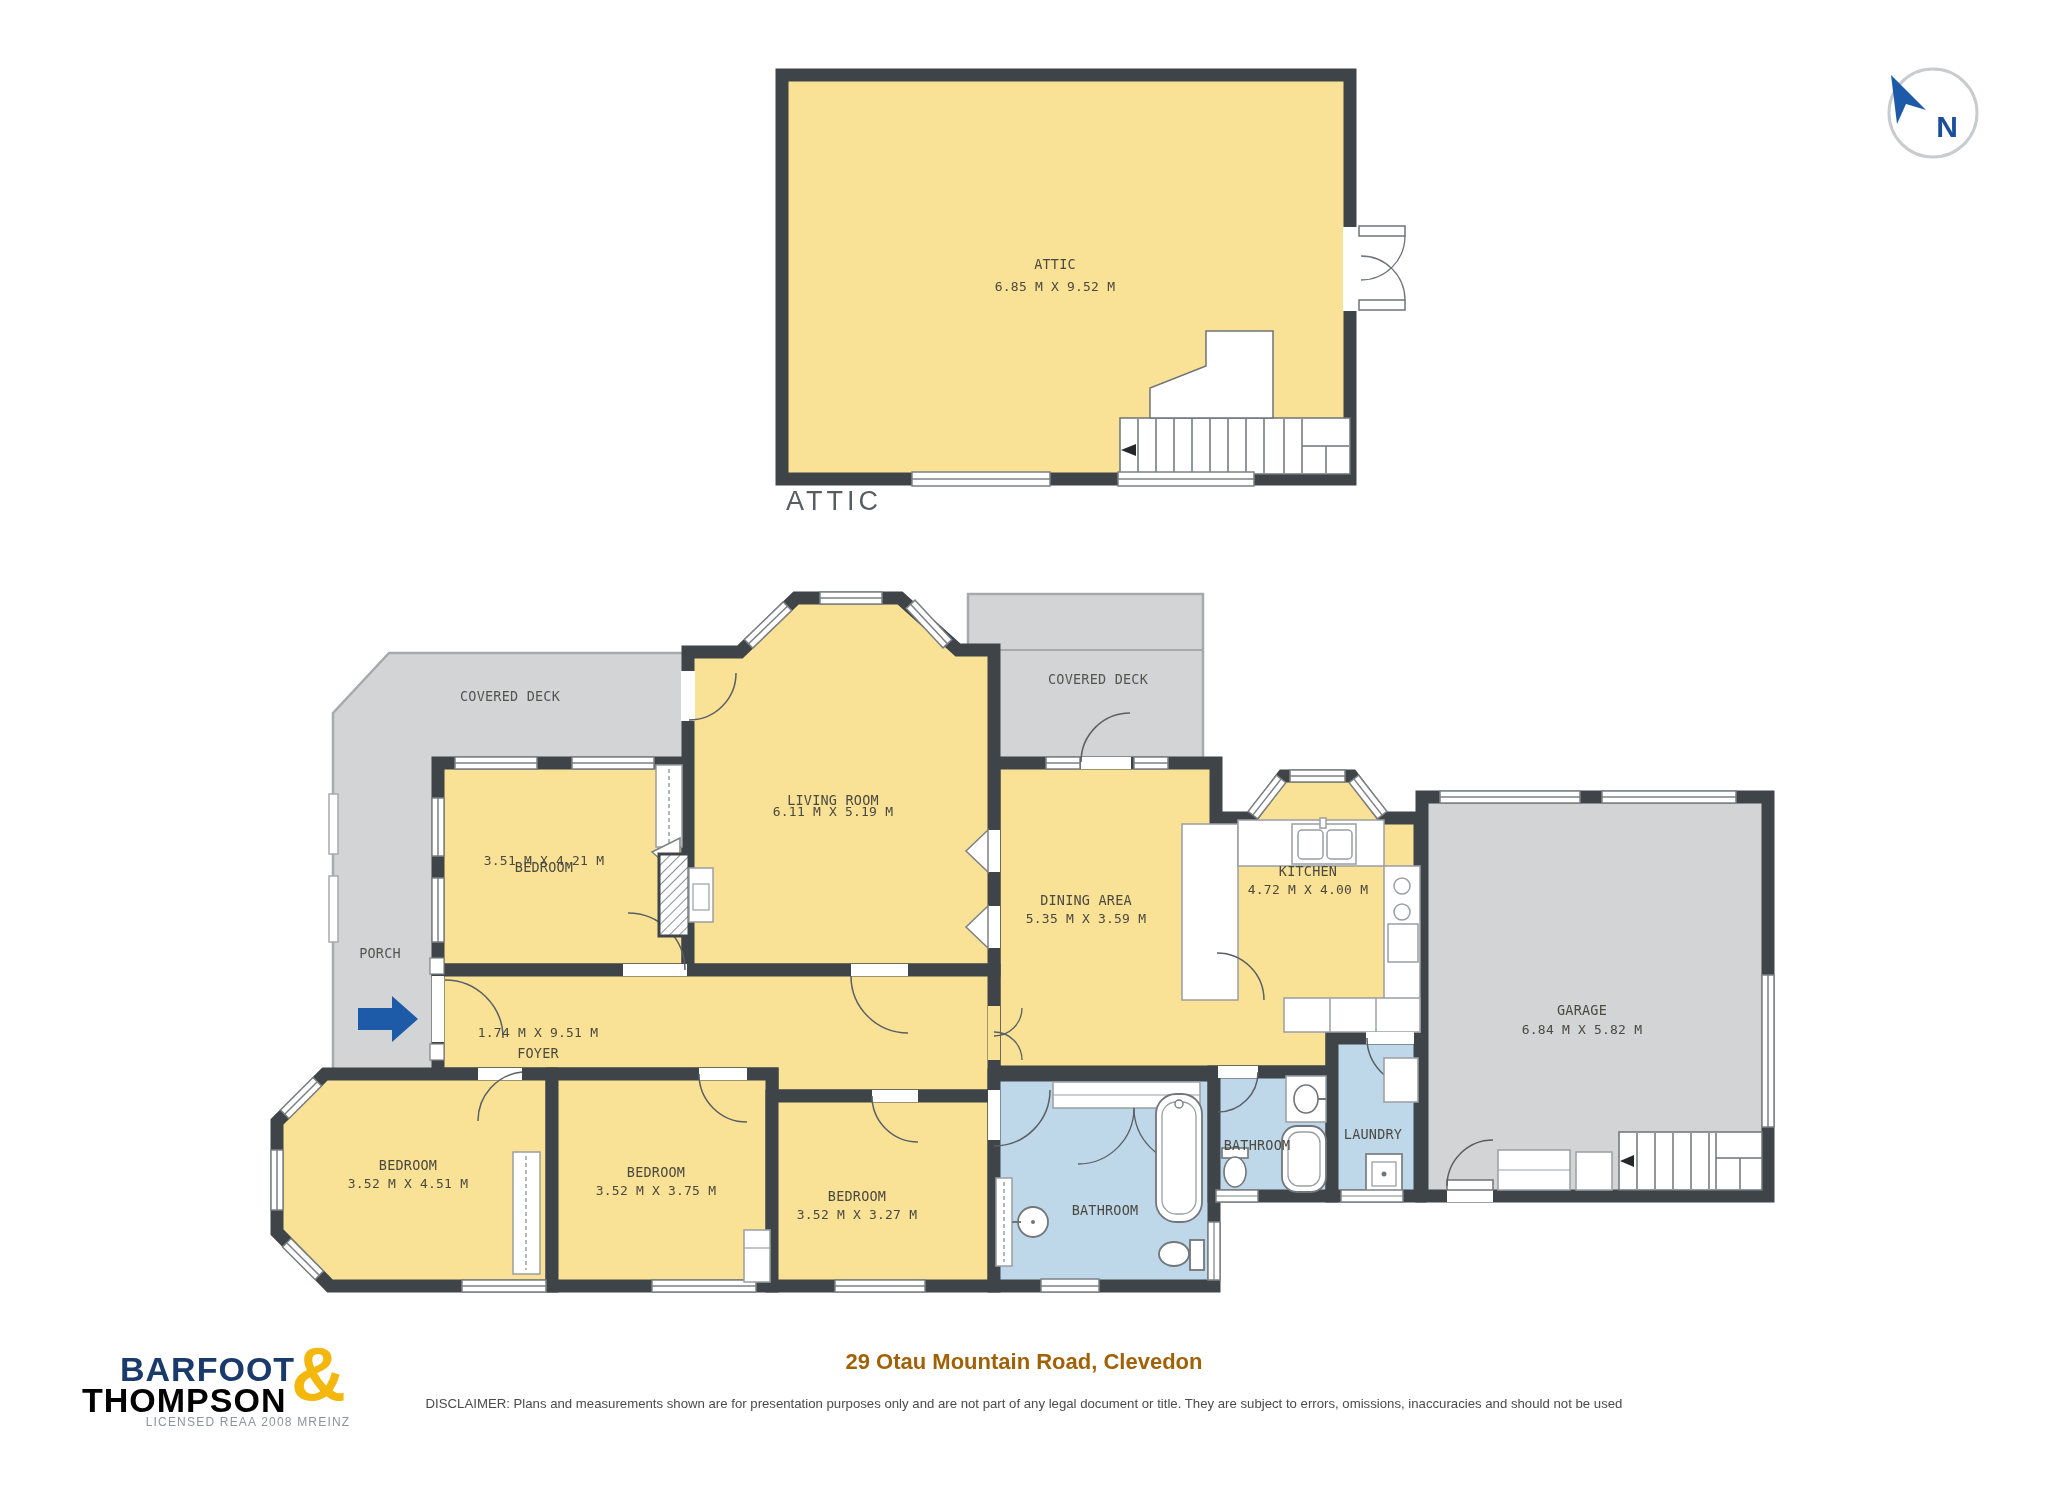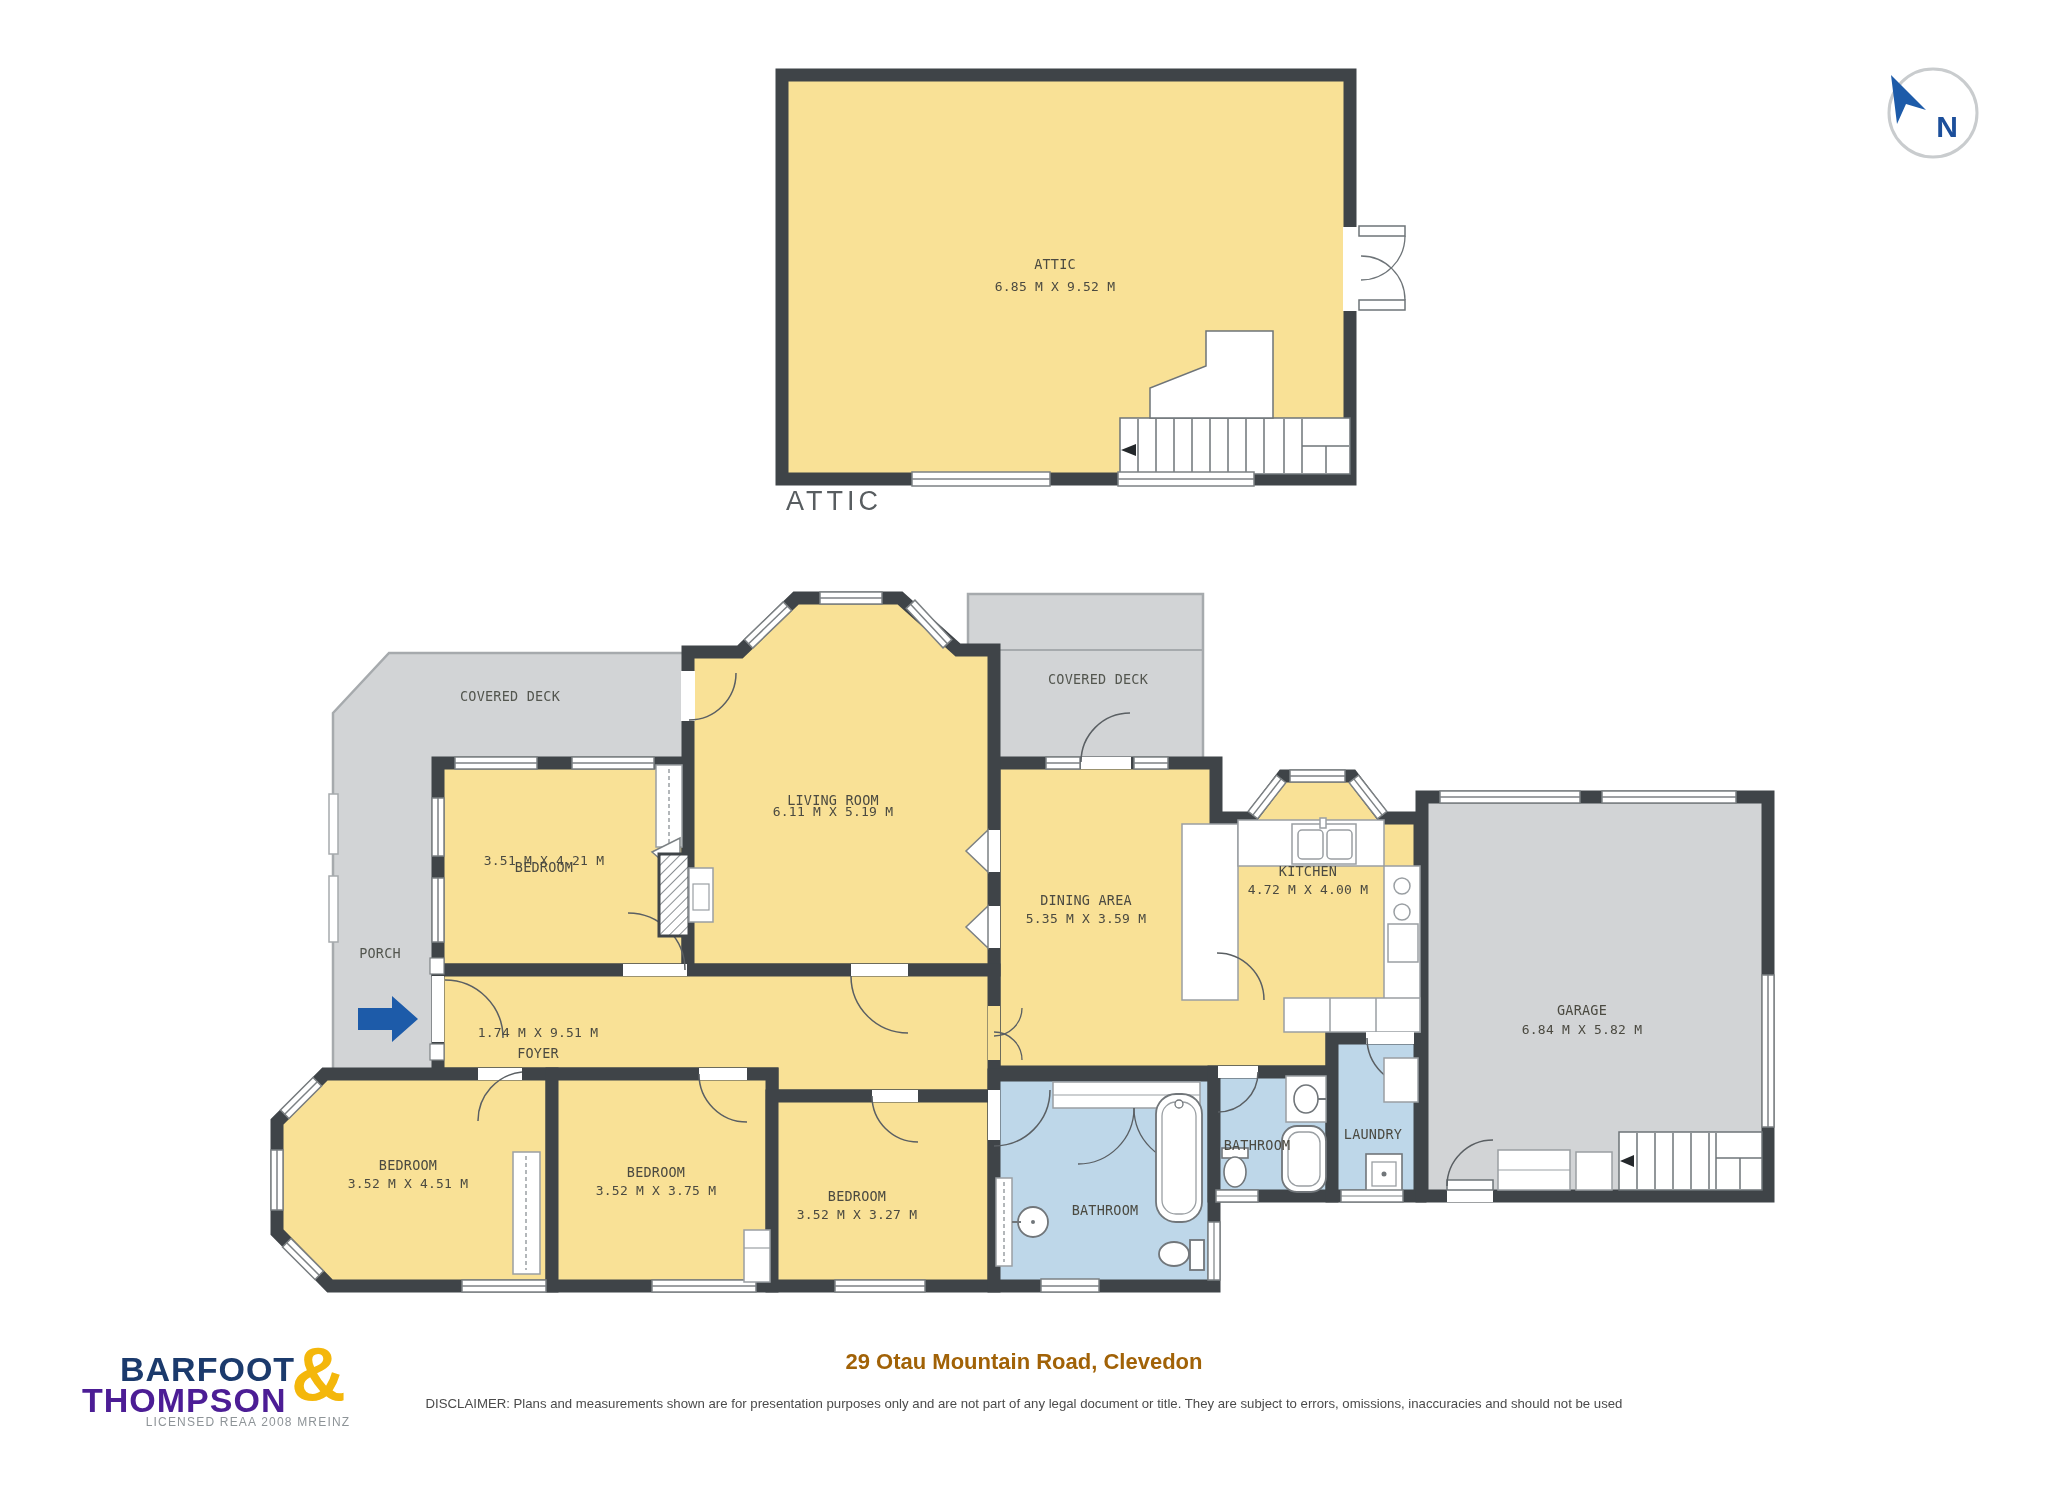--- a/index.html
+++ b/index.html
@@ -11,21 +11,21 @@
   .lbl.dim{font-size:13px;}
   .deck-lbl{color:#53564f;}
   .attic-caption{position:absolute;left:786px;top:486px;font-family:"Liberation Sans",sans-serif;
        font-size:27px;color:#585d60;letter-spacing:4px;font-weight:500;}
   .north-n{position:absolute;transform:translate(-50%,-50%);font-size:30px;font-weight:700;color:#1c4f9b;
        font-family:"Liberation Sans",sans-serif;}
   .title{position:absolute;transform:translate(-50%,-50%);font-size:22px;font-weight:700;color:#a16207;
        white-space:nowrap;}
   .disc{position:absolute;transform:translate(-50%,-50%);font-size:13.2px;color:#4b4b4b;white-space:nowrap;}
   .logo-top{position:absolute;left:120px;top:1350px;font-size:34px;font-weight:700;color:#1b3a6c;letter-spacing:1px;}
-  .logo-bottom{position:absolute;left:82px;top:1381px;font-size:34px;font-weight:700;color:#4c1d95;letter-spacing:1px;}
+  .logo-bottom{position:absolute;left:82px;top:1381px;font-size:34px;font-weight:700;color:#000000;letter-spacing:1px;}
   .logo-amp{position:absolute;left:291px;top:1336px;font-size:76px;font-weight:700;color:#f4b70b;line-height:1;}
   .logo-tag{position:absolute;transform:translate(-50%,-50%);left:248px;top:1422px;font-size:12px;color:#8e9498;
        letter-spacing:1.2px;}
 </style>
 </head>
 <body>
 
 <div class="canvas">
 
 <svg class="plan-svg" width="2048" height="1494" viewBox="0 0 2048 1494">

